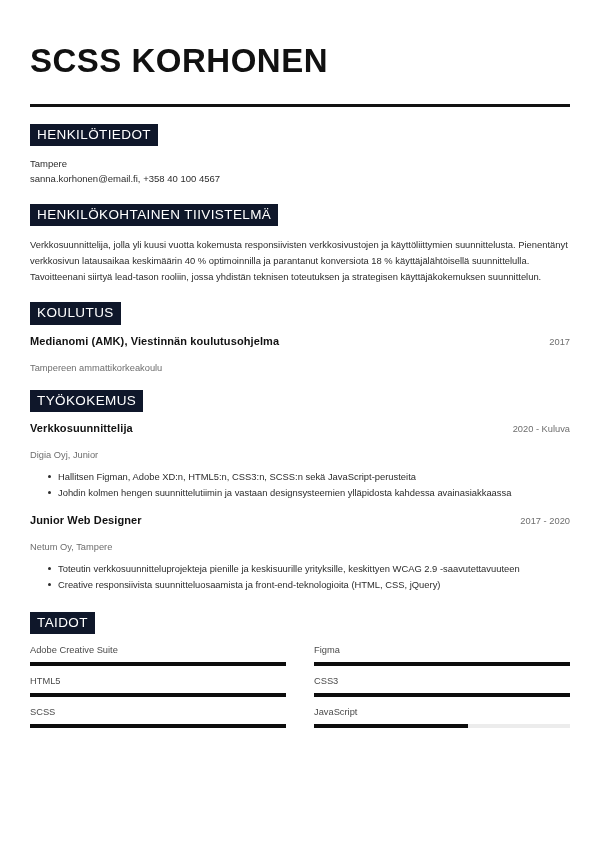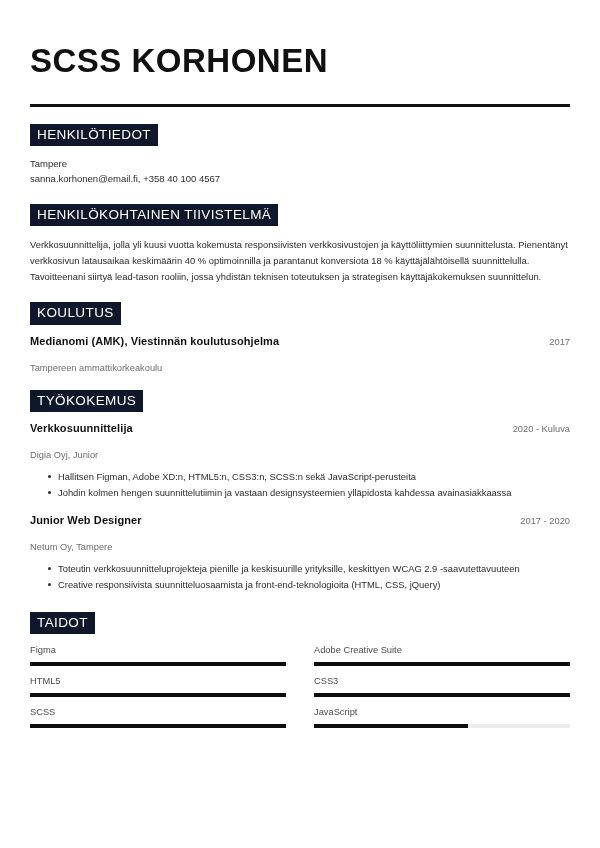--- a/index.html
+++ b/index.html
@@ -210,32 +210,32 @@
         <li>Toteutin verkkosuunnitteluprojekteja pienille ja keskisuurille yrityksille, keskittyen WCAG 2.9 -saavutettavuuteen</li>
         <li>Creative responsiivista suunnitteluosaamista ja front-end-teknologioita (HTML, CSS, jQuery)</li>
       </ul>
     </div>
   </div>
 
   <div class="section" style="margin-top:19px;">
     <span class="section-title">TAIDOT</span>
     <div class="skills-grid" id="skills-grid">
         <div>
+          <div class="skill-label">Adobe Creative Suite</div>
+          <div class="skill-track">
+            <div class="skill-fill" style="width: 100%;"></div>
+          </div>
+        </div>
+        <div>
           <div class="skill-label">Figma</div>
           <div class="skill-track">
             <div class="skill-fill" style="width: 100%;"></div>
           </div>
         </div>
         <div>
-          <div class="skill-label">Adobe Creative Suite</div>
-          <div class="skill-track">
-            <div class="skill-fill" style="width: 100%;"></div>
-          </div>
-        </div>
-        <div>
           <div class="skill-label">HTML5</div>
           <div class="skill-track">
             <div class="skill-fill" style="width: 100%;"></div>
           </div>
         </div>
         <div>
           <div class="skill-label">CSS3</div>
           <div class="skill-track">
             <div class="skill-fill" style="width: 100%;"></div>
           </div>

